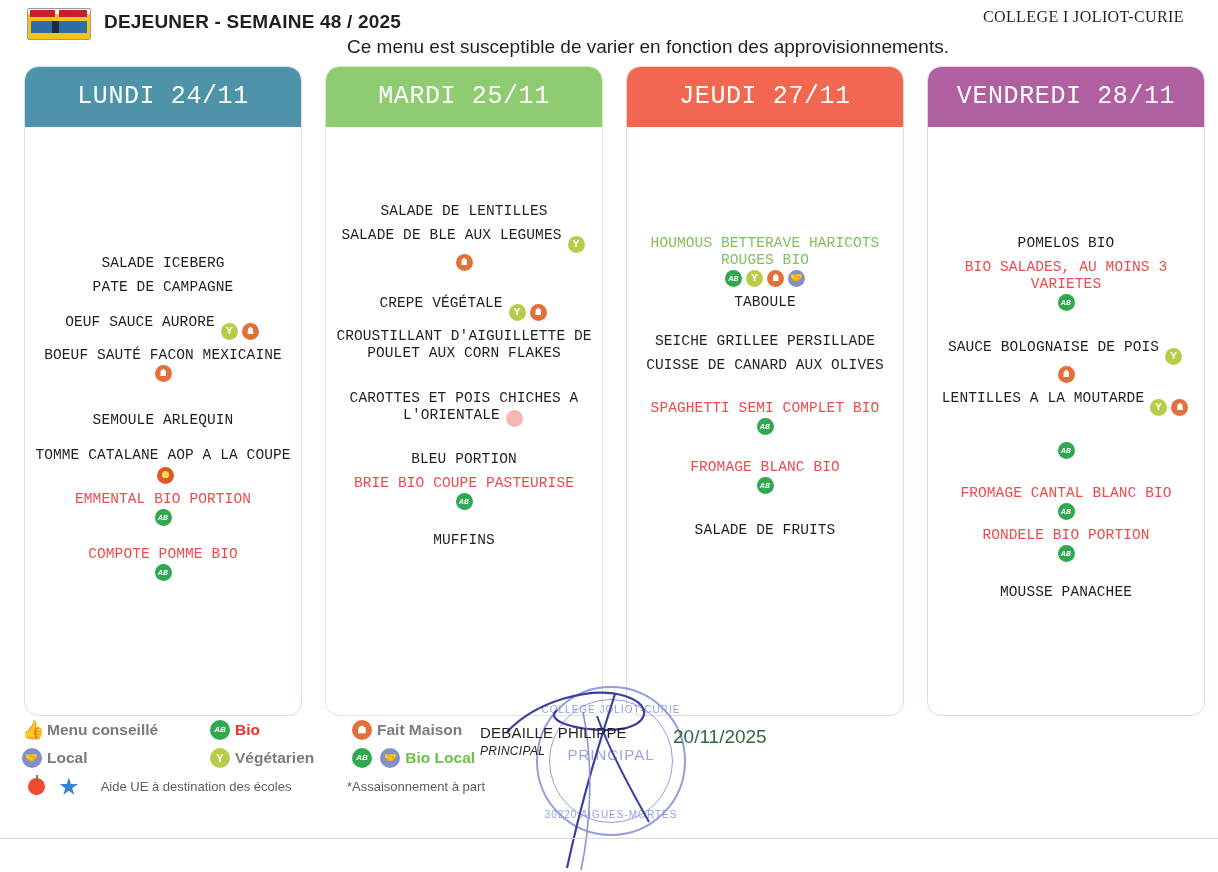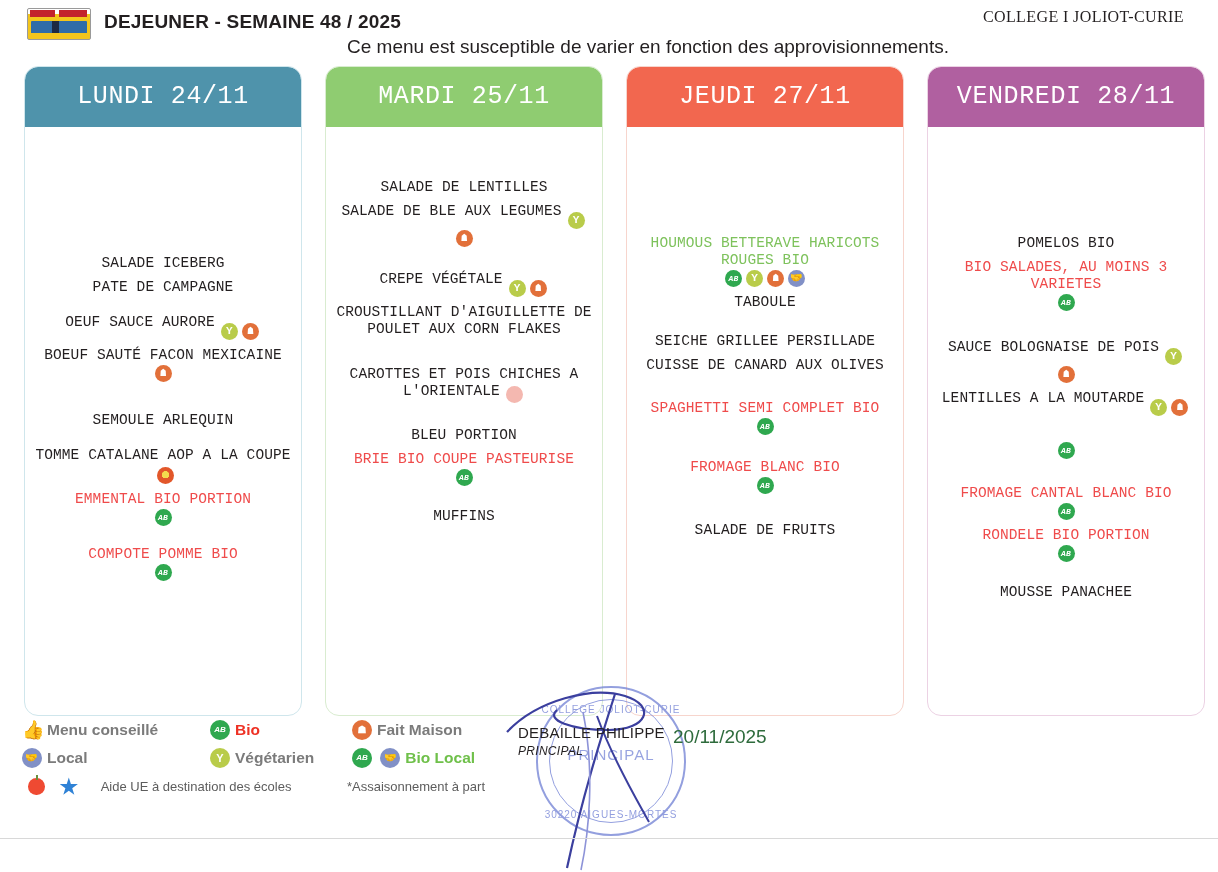--- a/index.html
+++ b/index.html
@@ -106,21 +106,21 @@
   .small-note{font-size:13px;font-weight:normal;color:#5d5d5d;}
   .apple{display:inline-block;width:17px;height:17px;border-radius:50% 50% 48% 48%;
          background:#ef4a32;vertical-align:middle;position:relative;}
   .apple:after{content:"";position:absolute;left:8px;top:-3px;width:2px;height:5px;
                background:#6a8f3c;transform:rotate(18px);}
   .eustar{display:inline-block;width:19px;height:19px;vertical-align:middle;
           background:#2f82d6;
           clip-path:polygon(50% 0%,61% 35%,98% 35%,68% 57%,79% 91%,50% 70%,21% 91%,32% 57%,2% 35%,39% 35%);}
 
   
-  .signblock{position:absolute;left:518px;top:724px;width:200px;height:60px;}
+  .signblock{position:absolute;left:480px;top:724px;width:200px;height:60px;}
   .sign-name{font-size:15px;color:#231f20;letter-spacing:.2px;}
   .sign-role{font-size:12px;color:#231f20;font-style:italic;margin-top:3px;letter-spacing:.3px;}
   .sign-date{position:absolute;left:673px;top:726px;font-size:19px;color:#2e6b3c;}
 
   
   .stamp{position:absolute;left:536px;top:686px;width:146px;height:146px;
          border:2px solid #6f7fd4;border-radius:50%;opacity:.75;}
   .stamp:before{content:"";position:absolute;left:11px;top:11px;right:11px;bottom:11px;
                 border:1.5px solid #6f7fd4;border-radius:50%;}
   .stamp-mid{position:absolute;left:0;right:0;top:58px;text-align:center;
@@ -169,21 +169,21 @@
             <div class="item"><span class="label">TOMME CATALANE AOP A LA COUPE</span><span class="badges inline"><span class="bdg bdg-aop"></span></span></div>
             <div class="item red"><span class="label">EMMENTAL BIO PORTION</span><span class="badges"><span class="bdg bdg-ab">AB</span></span></div>
           </div>
           <div class="group" style="margin-top: 20px;">
             <div class="item red"><span class="label">COMPOTE POMME BIO</span><span class="badges"><span class="bdg bdg-ab">AB</span></span></div>
           </div>
         </div>
       </div>
       <div class="card c1">
         <div class="card-head" style="background: rgb(143, 204, 113);">MARDI 25/11</div>
-        <div class="card-body" style="padding-top: 52px;">
+        <div class="card-body" style="padding-top: 76px;">
           <div class="group">
             <div class="item"><span class="label">SALADE DE LENTILLES</span></div>
             <div class="item"><span class="label">SALADE DE BLE AUX LEGUMES</span><span class="badges inline"><span class="bdg bdg-veg">Y</span></span><span class="badges"><span class="bdg bdg-fm">☗</span></span></div>
           </div>
           <div class="group" style="margin-top: 24px;">
             <div class="item"><span class="label">CREPE VÉGÉTALE</span><span class="badges inline"><span class="bdg bdg-veg">Y</span><span class="bdg bdg-fm">☗</span></span></div>
             <div class="item"><span class="label">CROUSTILLANT D'AIGUILLETTE DE POULET AUX CORN FLAKES</span></div>
           </div>
           <div class="group" style="margin-top: 28px;">
             <div class="item"><span class="label">CAROTTES ET POIS CHICHES A L'ORIENTALE</span><span class="badges inline"><span class="bdg bdg-aop" style="background: rgb(244, 184, 176);"></span></span></div>

